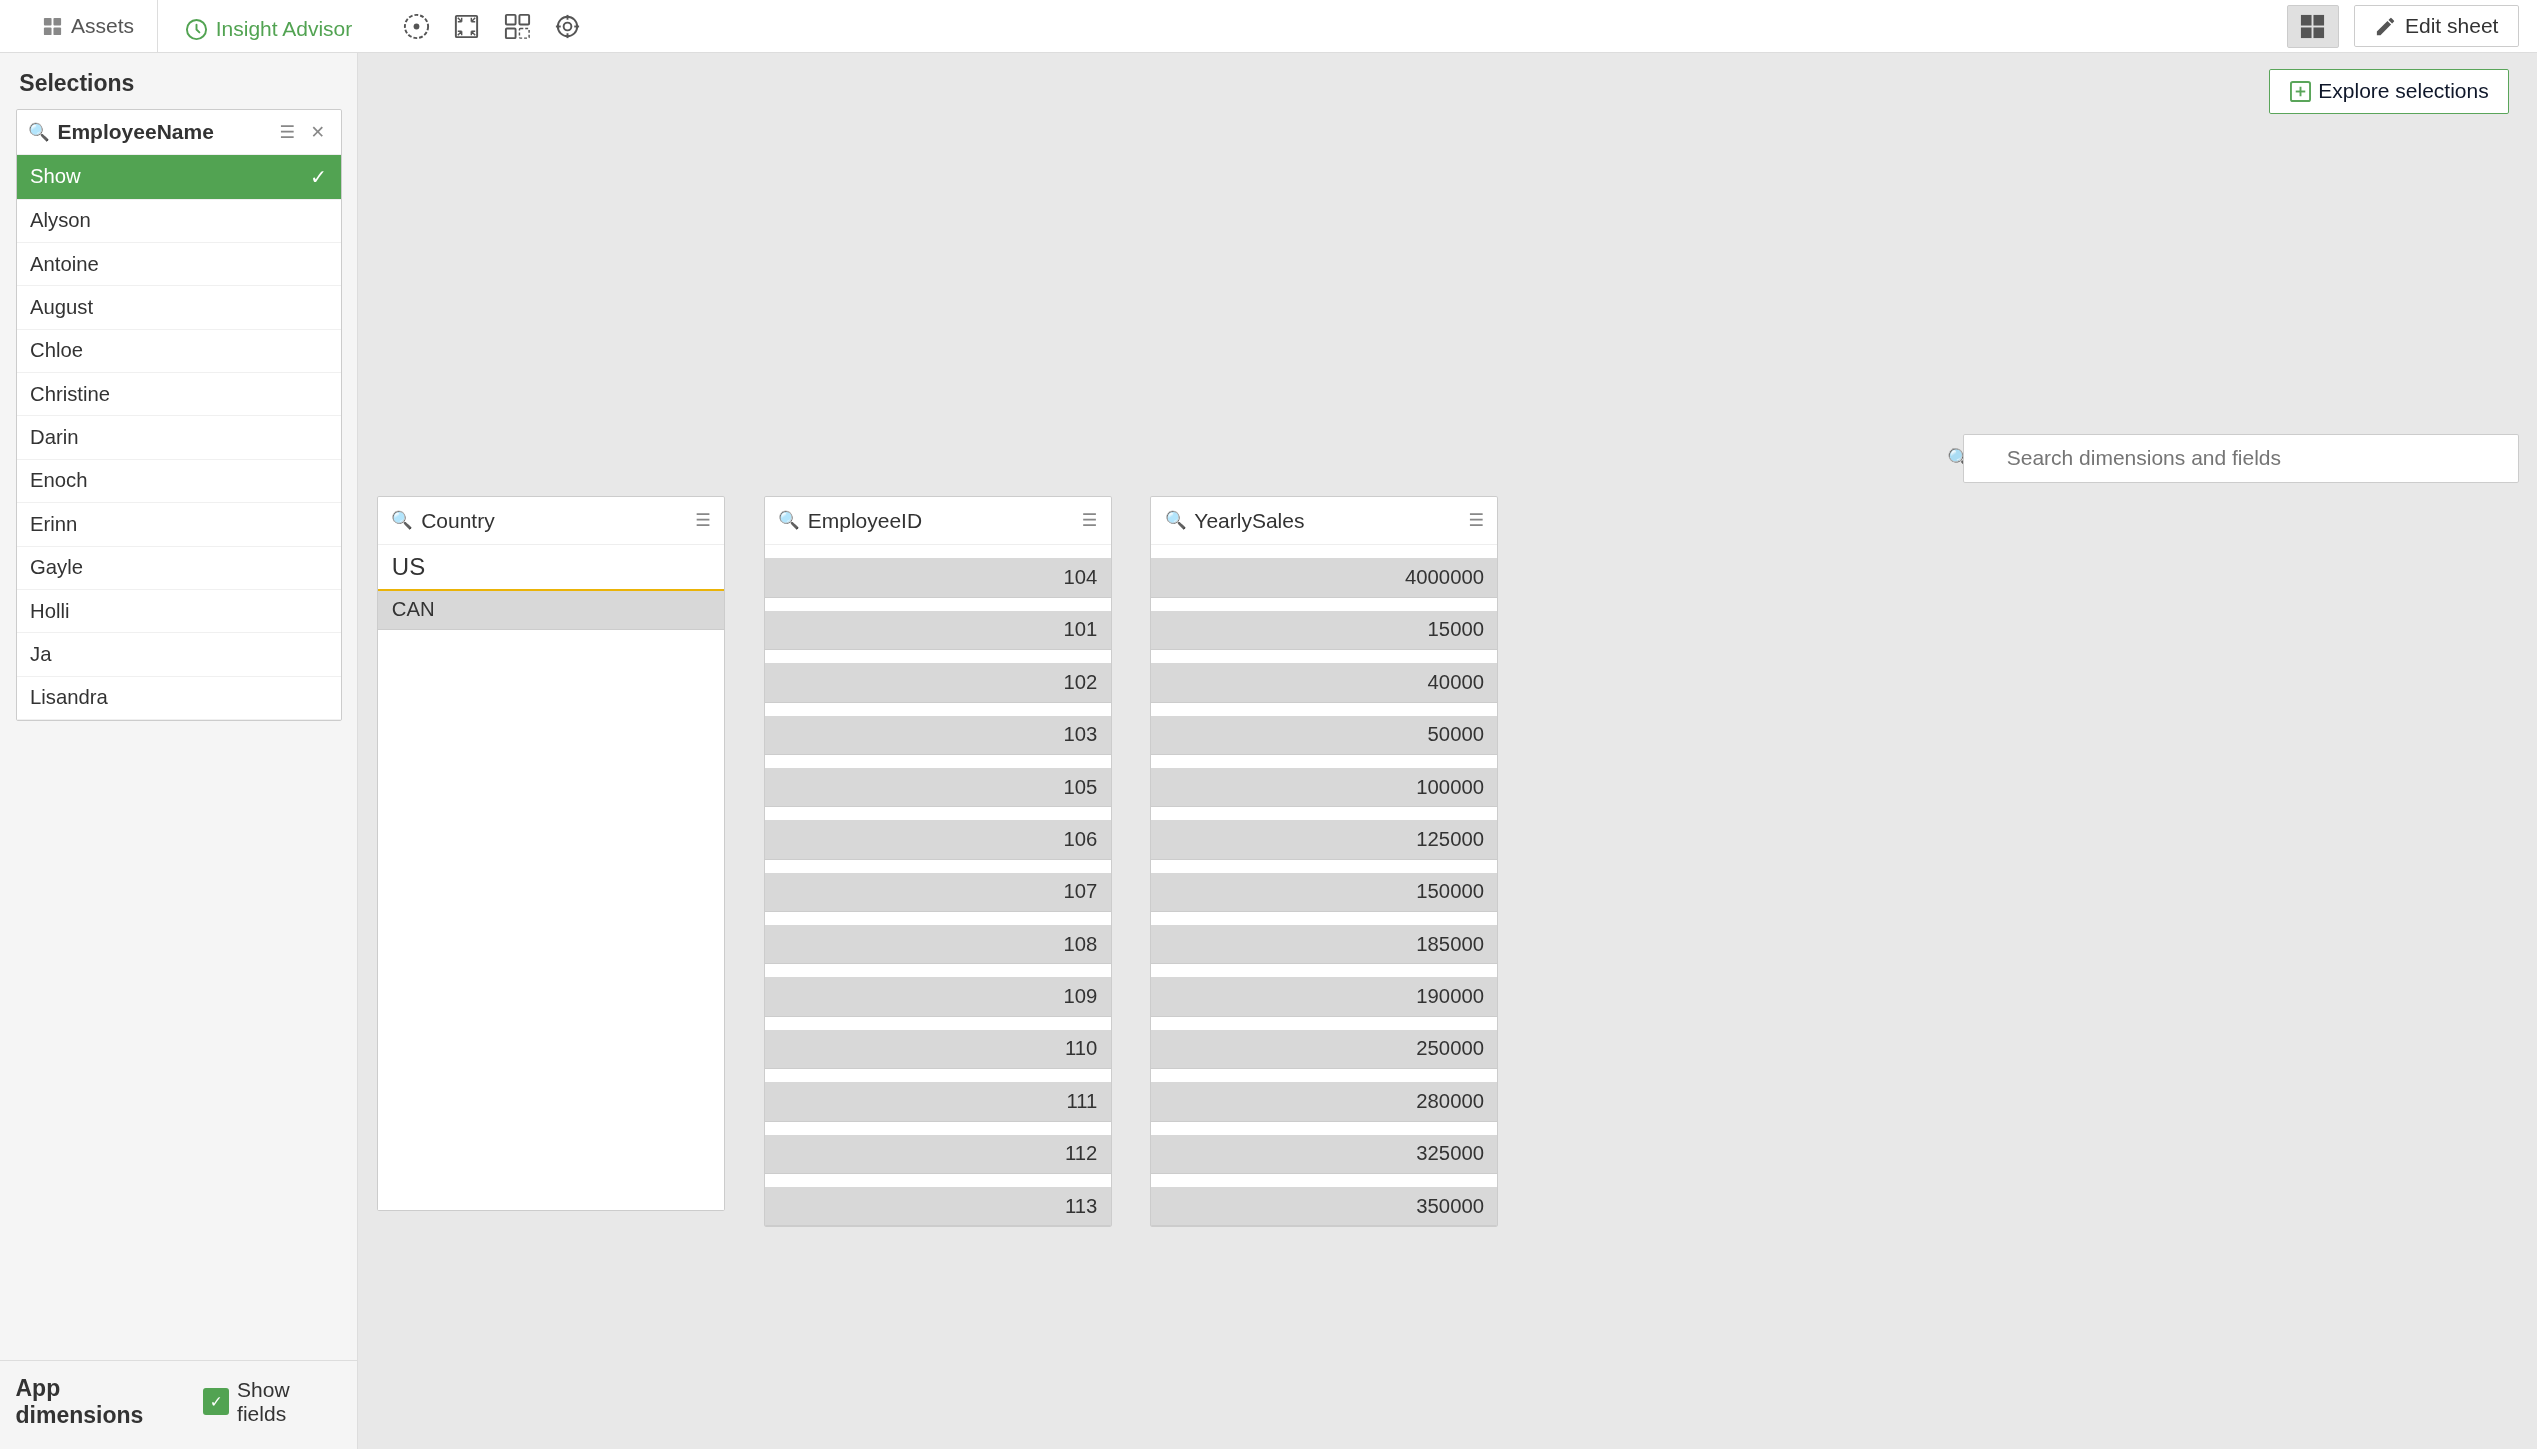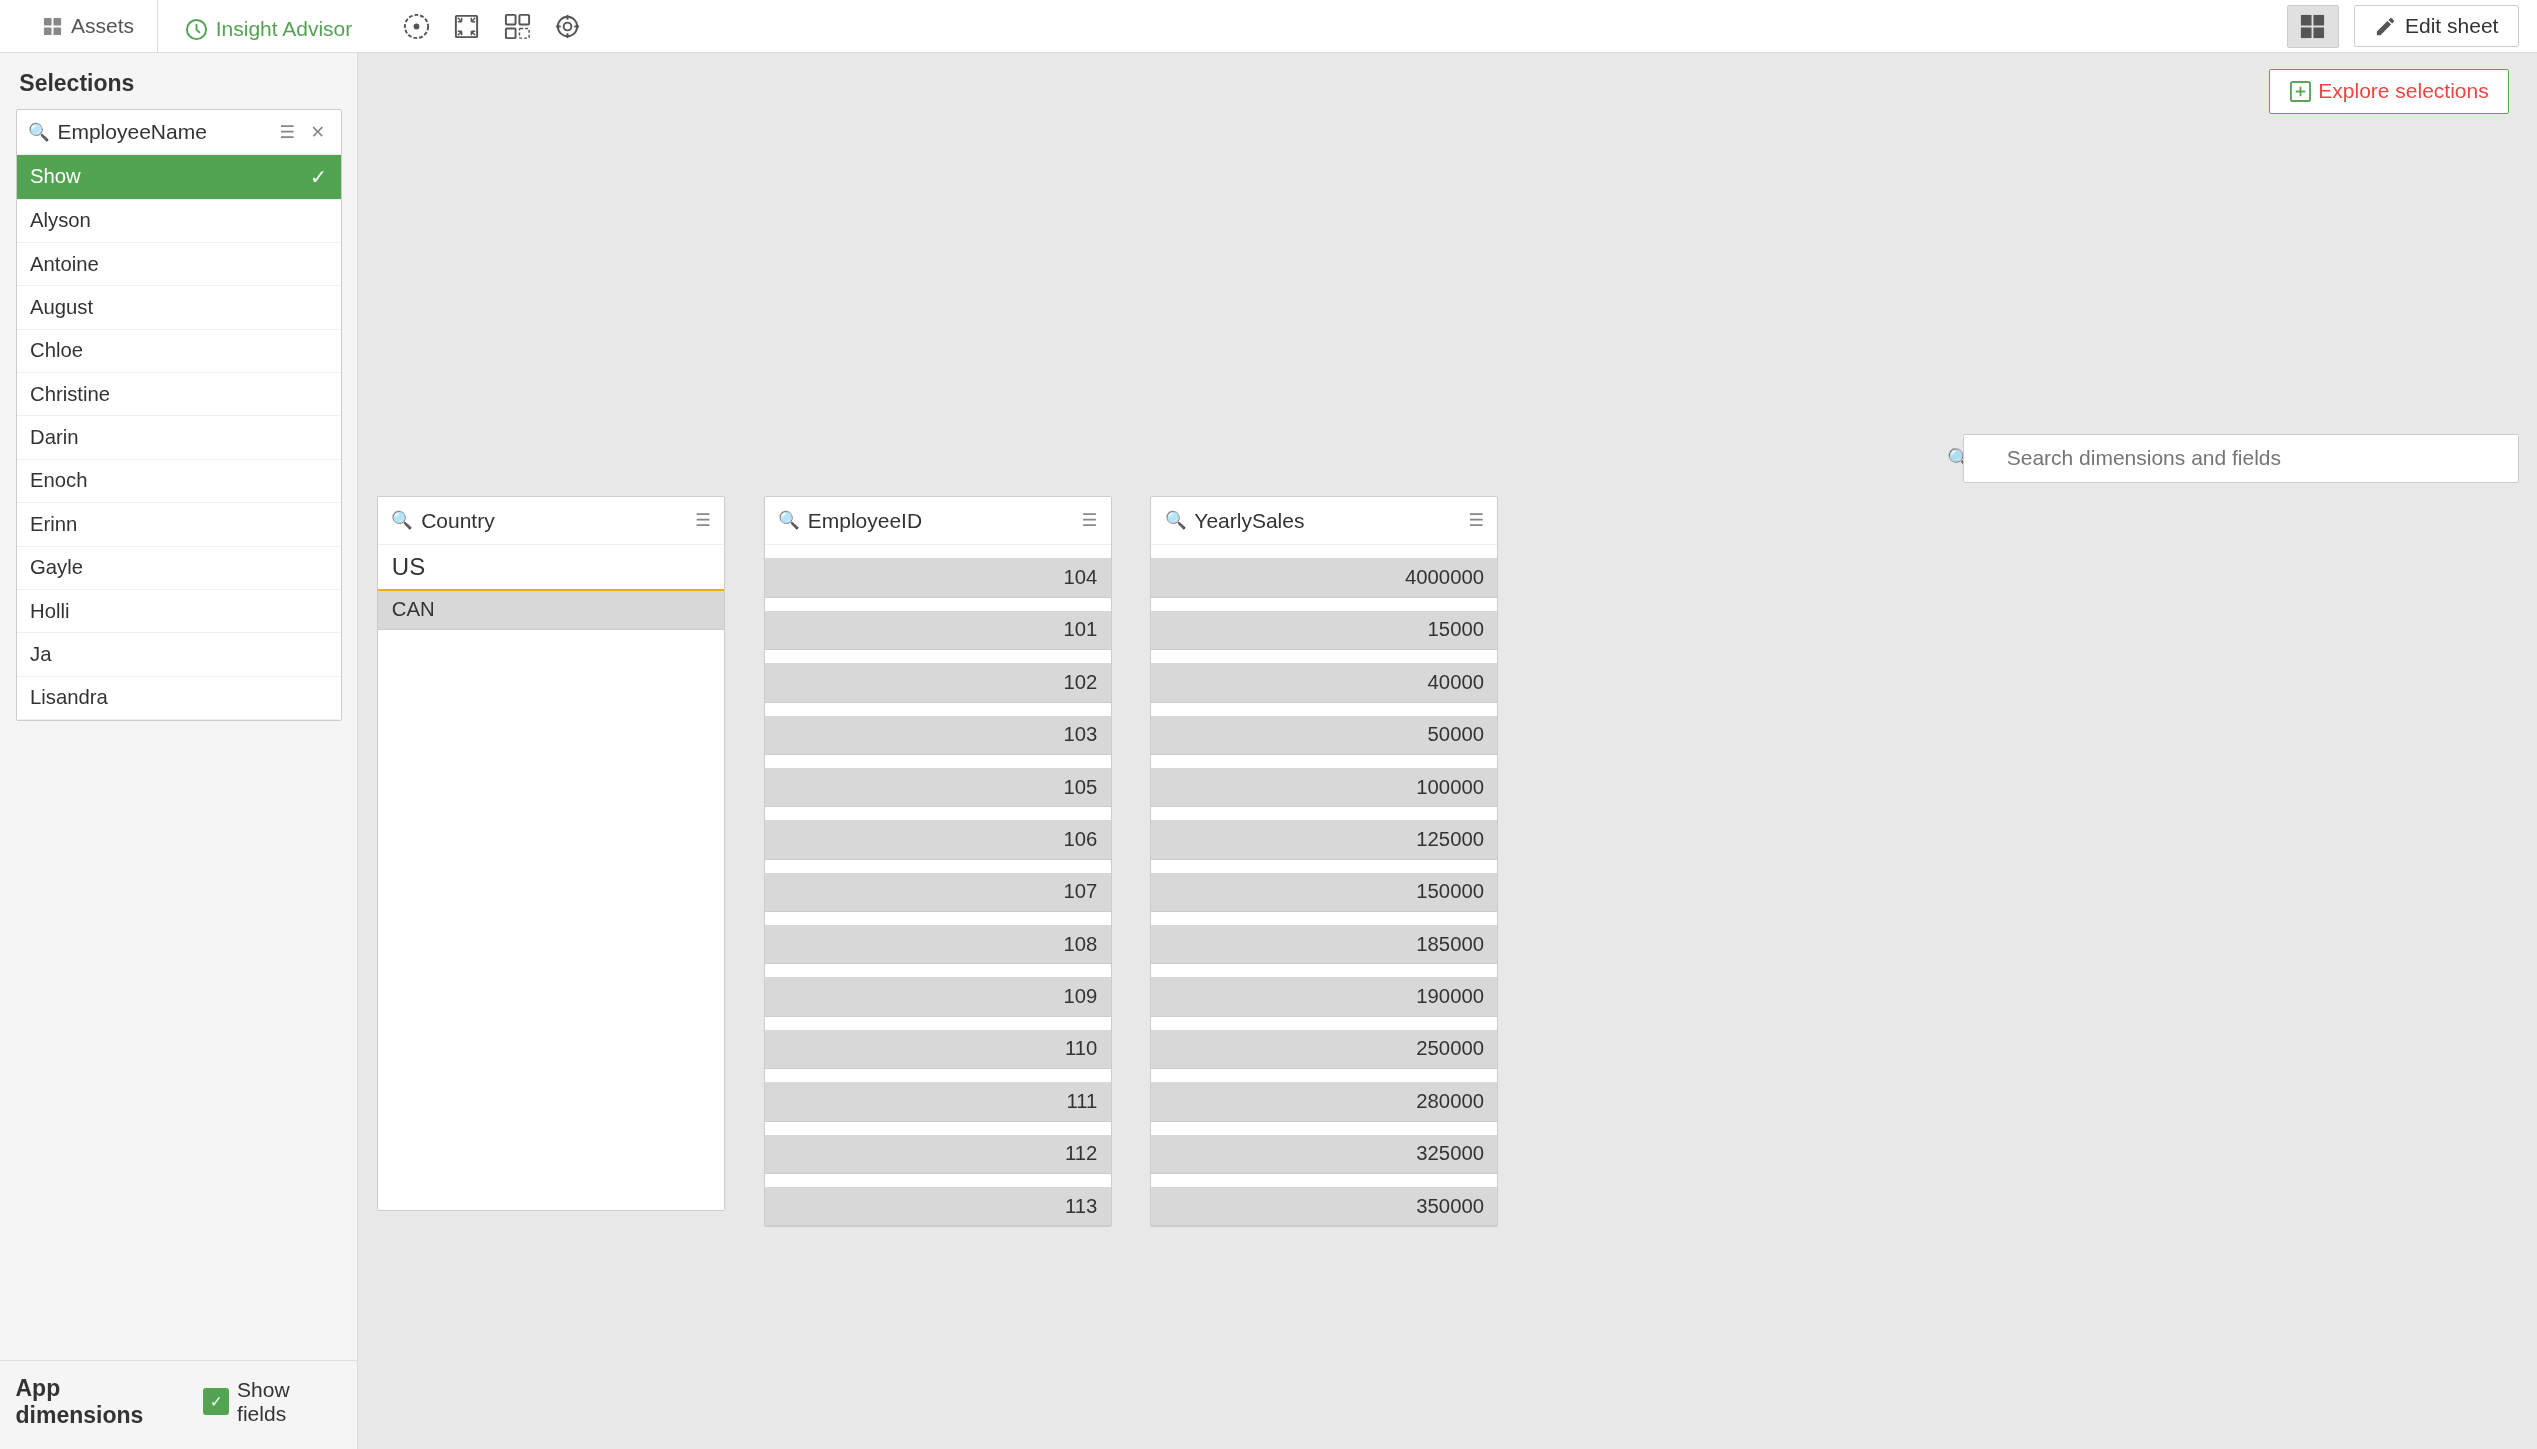--- a/index.html
+++ b/index.html
@@ -155,21 +155,21 @@
       border-bottom: 1px solid #eee;
     }
     .filter-search-icon {
       color: #888;
       font-size: 17.4px;
     }
     .filter-title {
       flex: 1;
       font-size: 21px;
       color: #333;
-      font-weight: 400;
+      font-weight: 700;
     }
     .filter-icon-btn {
       color: #888;
       cursor: pointer;
       font-size: 17.4px;
       padding: 1.9px 3.9px;
     }
     .filter-item {
       padding: 9.7px 13.5px;
       font-size: 20.3px;
@@ -441,21 +441,21 @@
       </div>
     </div>
 
   </div>
 
   <div class="right-main">
 
     <div class="top-right-area" style="flex: 0 0 367px; background: #e8e8e8; position: relative;">
 
       <div style="position: absolute; right: 29px; top: 15.5px;">
-        <button class="explore-selections-btn" style="position: static; display: flex; align-items: center; gap: 7.7px; padding: 9.7px 19.3px; background: #fff; border: 1px solid #5aa55a; border-radius: 1.9px; cursor: pointer; font-size: 21px; color: #ef4444;">
+        <button class="explore-selections-btn" style="position: static; display: flex; align-items: center; gap: 7.7px; padding: 9.7px 19.3px; background: #fff; border: 1px solid #5aa55a; border-radius: 1.9px; cursor: pointer; font-size: 21px; color: #0f172a;">
           <svg width="21" height="21" viewBox="0 0 22 22" fill="none">
             <rect x="1" y="1" width="20" height="20" rx="2" stroke="#5aa55a" stroke-width="2"></rect>
             <line x1="6" y1="11" x2="16" y2="11" stroke="#5aa55a" stroke-width="2"></line>
             <line x1="11" y1="6" x2="11" y2="16" stroke="#5aa55a" stroke-width="2"></line>
           </svg>
           <span>Explore selections</span>
         </button>
       </div>
     </div>
 

